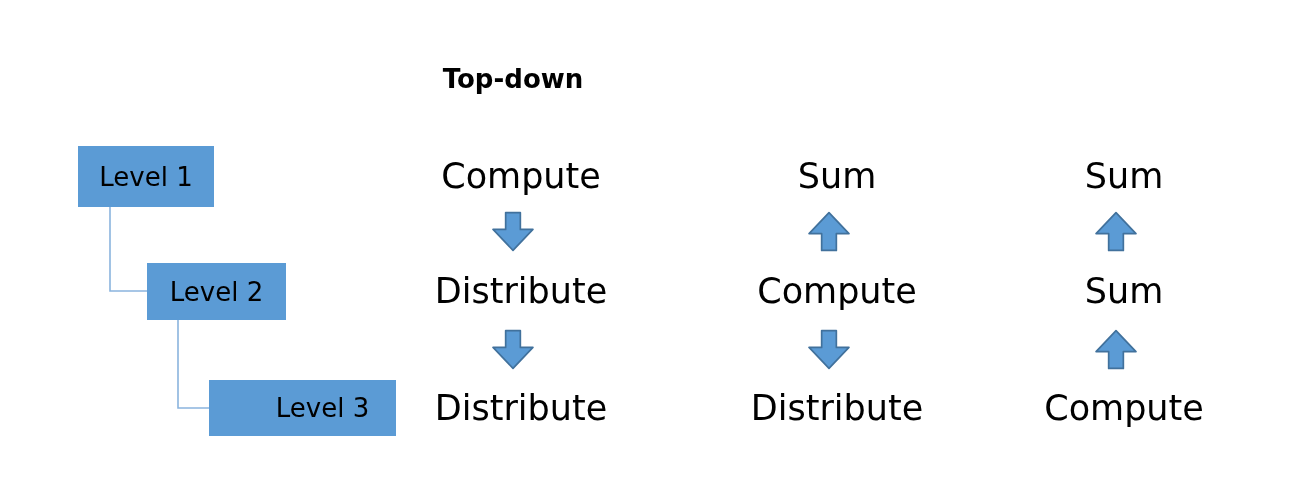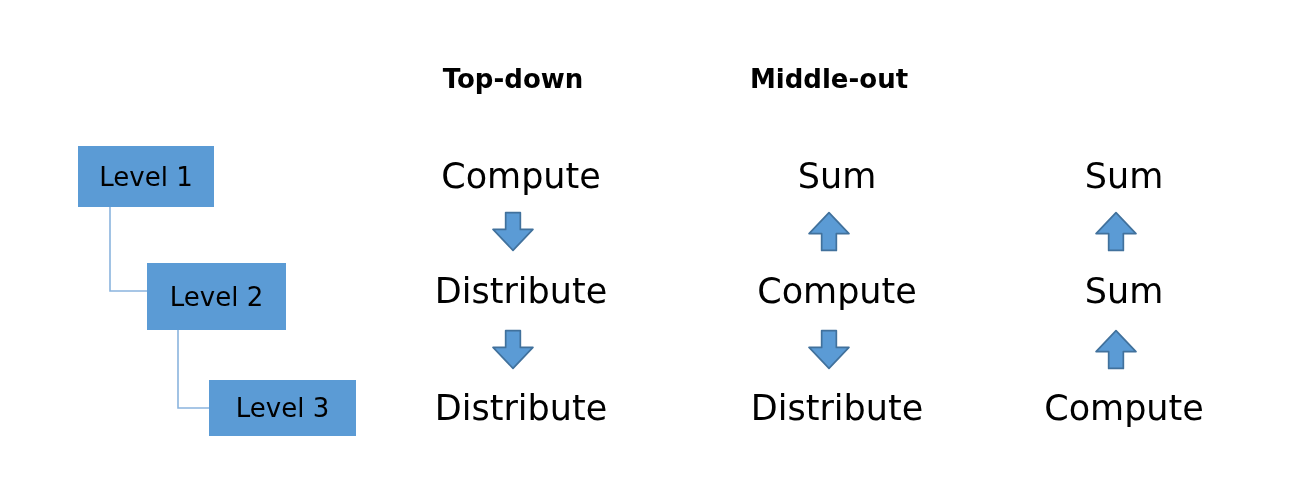--- a/index.html
+++ b/index.html
@@ -29,22 +29,22 @@
     position: absolute;
     background: #5b9bd5;
     display: flex;
     align-items: center;
     justify-content: center;
     font-size: 26px;
     line-height: 1;
     color: #000000;
   }
   #level-box-1 { left: 78px;  top: 146px; width: 136px; height: 61px; }
-  #level-box-2 { left: 147px; top: 263px; width: 139px; height: 67px; }
-  #level-box-3 { left: 209px; top: 380px; width: 147px; height: 56px; }
+  #level-box-2 { left: 147px; top: 263px; width: 139px; height: 57px; }
+  #level-box-3 { left: 209px; top: 380px; width: 147px; height: 56px; padding-left: 40px; }
 
   
   .strategy-col {
     position: absolute;
     top: 0;
     width: 280px;
     height: 496px;
     text-align: center;
   }
   #col-top-down   { left: 373px; }
@@ -120,21 +120,20 @@
     <div class="step step-2">Distribute</div>
     <div class="arrow arrow-2 down">
       <svg viewBox="0 0 40 38">
           <polygon points="13,1 27,1 27,17 39,17 20,37 1,17 13,17"></polygon>
         </svg>
     </div>
     <div class="step step-3">Distribute</div>
   </div>
 
   <div class="strategy-col" id="col-middle-out">
-    <div class="col-header">Middle-out</div>
     <div class="step step-1">Sum</div>
     <div class="arrow arrow-1 up">
       <svg viewBox="0 0 40 38">
           <polygon points="13,1 27,1 27,17 39,17 20,37 1,17 13,17"></polygon>
         </svg>
     </div>
     <div class="step step-2">Compute</div>
     <div class="arrow arrow-2 down">
       <svg viewBox="0 0 40 38">
           <polygon points="13,1 27,1 27,17 39,17 20,37 1,17 13,17"></polygon>

